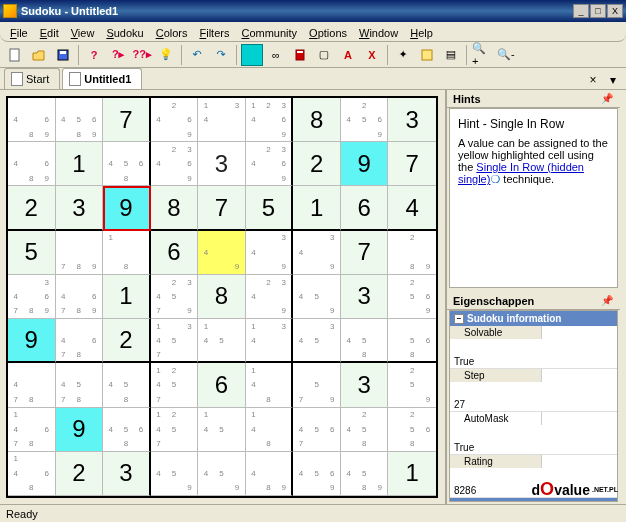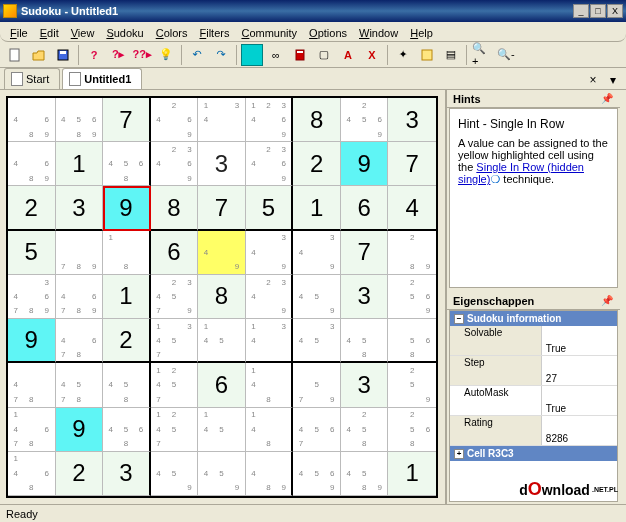--- a/index.html
+++ b/index.html
@@ -34,21 +34,21 @@
 .cands { position: absolute; inset: 0; display: grid; grid-template-columns: repeat(3,1fr); grid-template-rows: repeat(3,1fr); font-size: 8px; color: #888; }
 .cands span { display: flex; align-items: center; justify-content: center; }
 .rightpanel { width: 175px; background: #ece9d8; border-left: 2px solid #aca899; display: flex; flex-direction: column; }
 .panelhead { height: 18px; background: #ece9d8; padding: 2px 6px; font-size: 11px; font-weight: bold; border-bottom: 1px solid #aca899; display: flex; align-items: center; justify-content: space-between; gap: 18px; }
 .hintsbody { flex: 0 0 180px; background: #fff; padding: 8px; font-size: 11px; border: 1px solid #aca899; margin: 0 2px; overflow: hidden; }
 .hintsbody h4 { font-size: 12px; font-weight: normal; margin-bottom: 6px; }
 .hintsbody a { color: #0000cc; }
 .propgrid { flex: 1; background: #fff; border: 1px solid #aca899; margin: 0 2px 2px 2px; font-size: 10px; overflow: auto; }
 .pghead { background: #6086c4; color: #fff; padding: 2px 4px; font-weight: bold; display: flex; align-items: center; }
 .pghead .exp { width: 10px; height: 10px; background: #fff; color: #000; display: flex; align-items: center; justify-content: center; margin-right: 3px; font-size: 8px; border: 1px solid #888; }
-.pgrow { display: flex; border-bottom: 1px solid #ddd; }
+.pgrow { display: flex; border-bottom: 1px solid #ddd; flex-direction: column; }
 .pgrow .k { width: 55%; padding: 1px 4px 1px 14px; background: #ece9d8; border-right: 1px solid #ccc; }
 .pgrow .k2 { width: 55%; padding: 1px 4px 1px 14px; background: #fff; border-right: 1px solid #ccc; }
 .pgrow .v { width: 45%; padding: 1px 4px; background: #fff; margin-top: 16px; }
 .status { height: 18px; background: #ece9d8; border-top: 1px solid #aca899; font-size: 11px; padding: 1px 6px; display: flex; align-items: center; }
 .watermark { position: absolute; right: 8px; bottom: 22px; font-size: 14px; color: #000; font-weight: bold; z-index: 20; display:flex; align-items:center; }
 .watermark .dl { color:#c00; font-size:18px; }
 .pin { font-size: 10px; }
 </style>
 </head>
 <body>
@@ -873,15 +873,15 @@
   </div>
 </div>
 
 <div class="status">
   <span>Ready</span>
 </div>
 
 <div class="watermark">
   <span>d</span>
     <span class="dl">O</span>
-    <span>wnload</span>
+    <span>value</span>
     <span style="font-size:7px;margin-left:2px;">.NET.PL</span>
 </div>
 
 </body></html>

